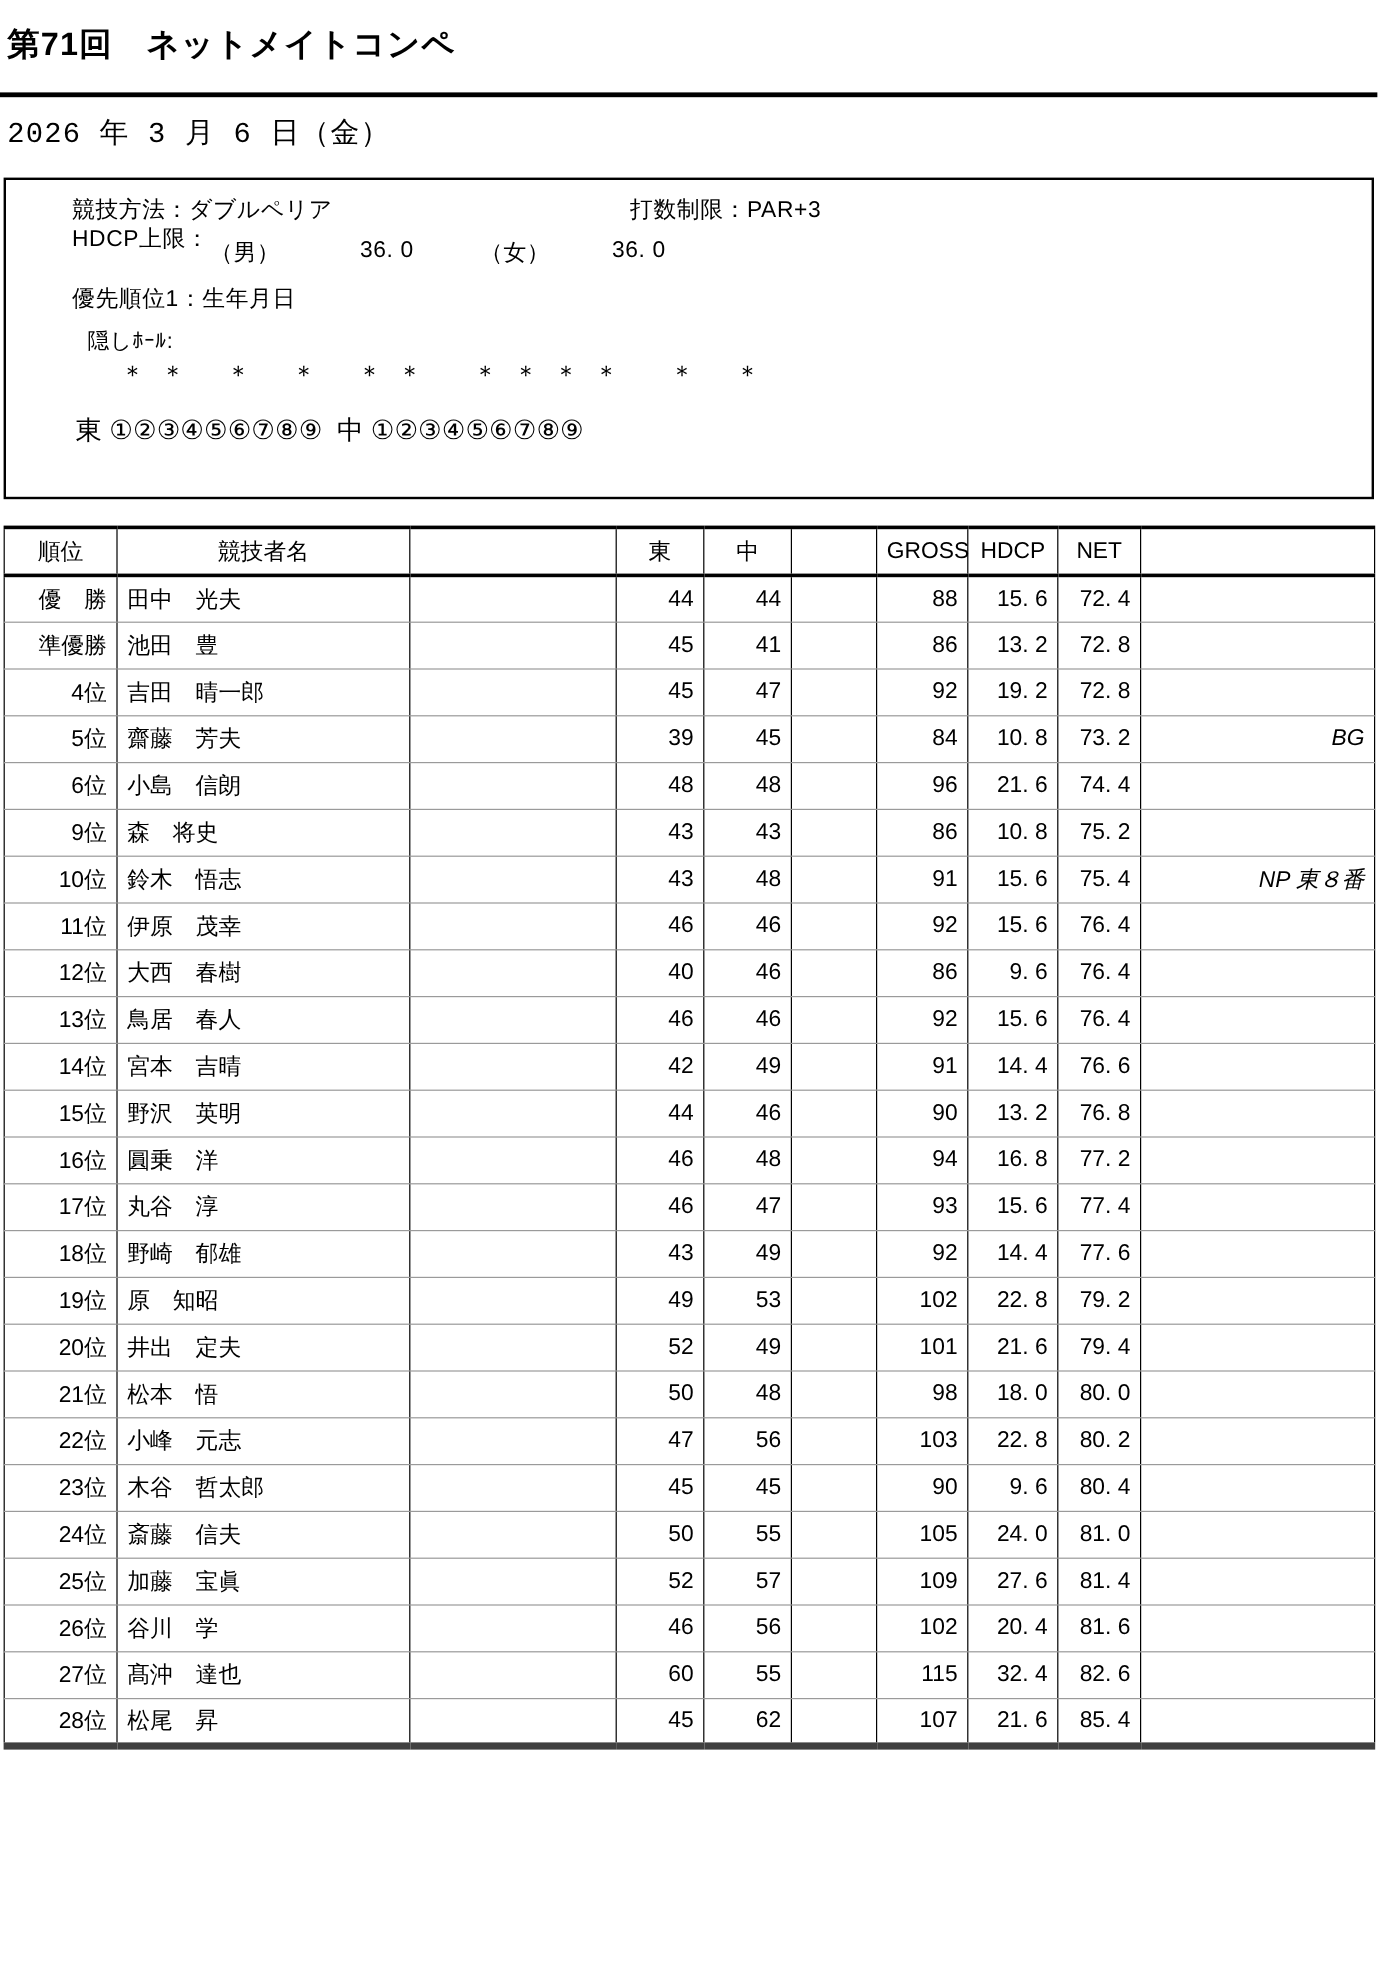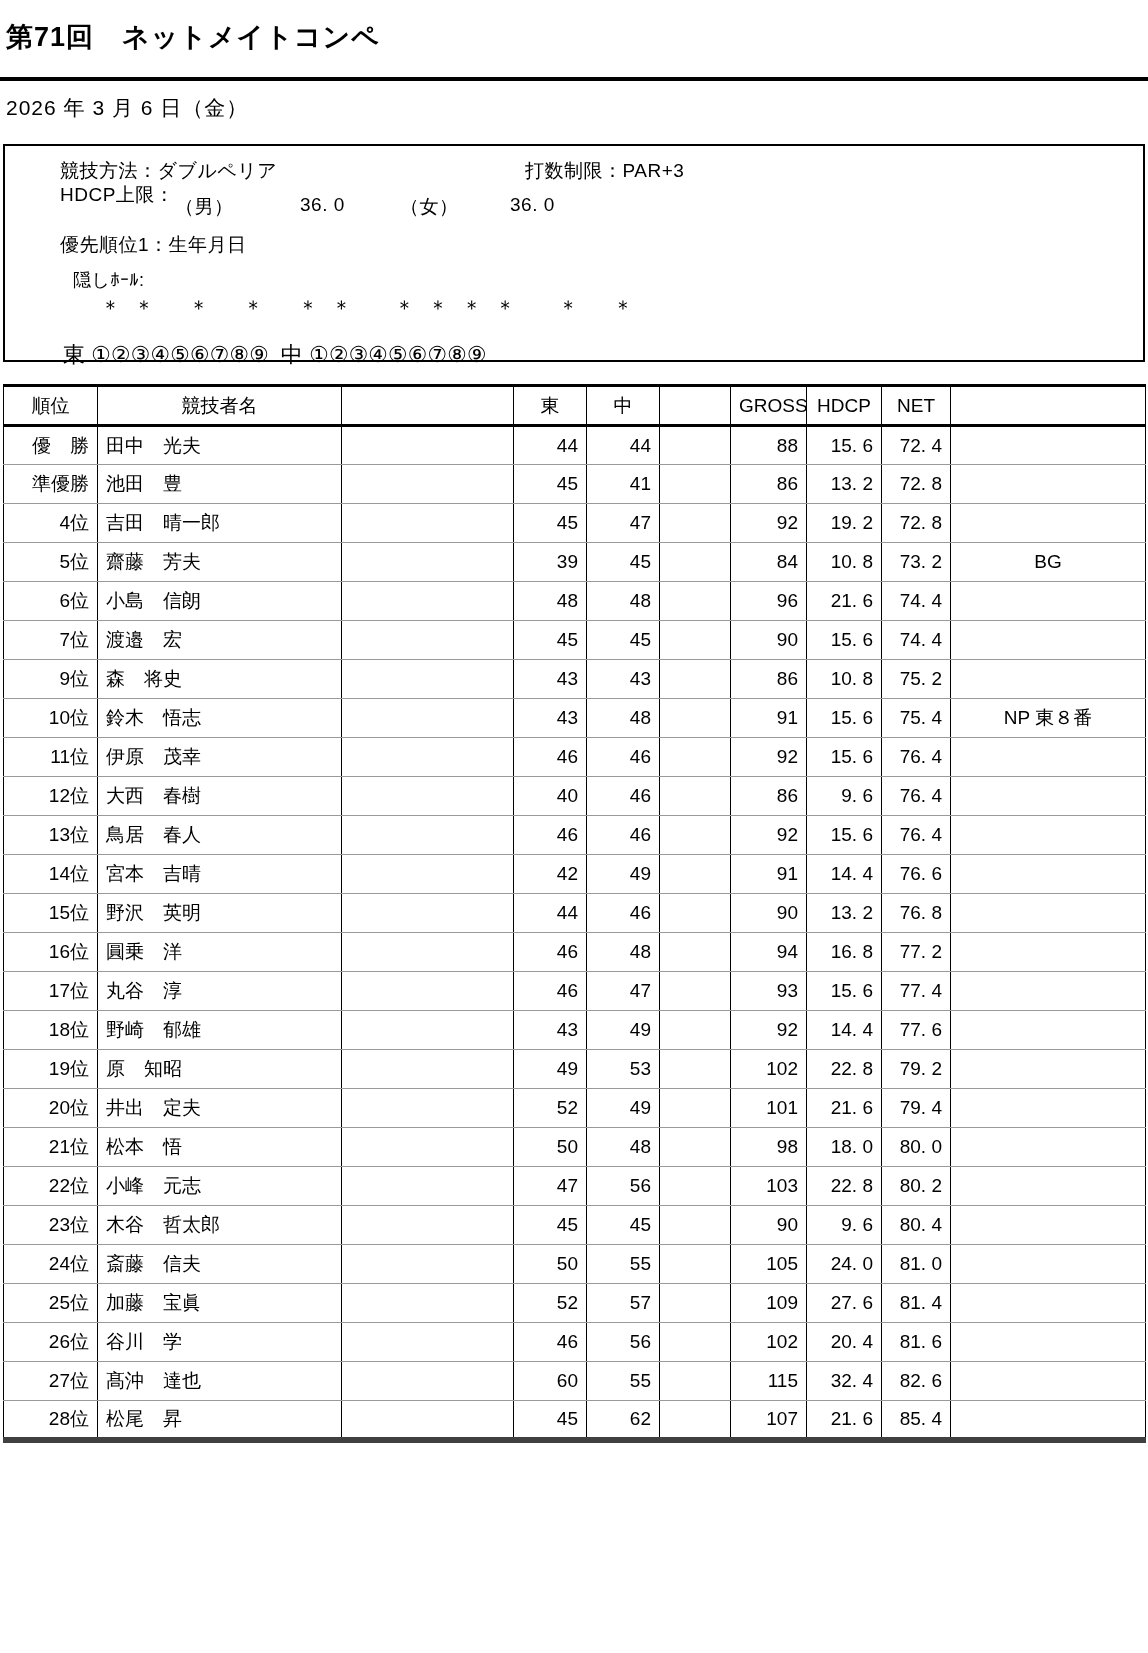--- a/index.html
+++ b/index.html
@@ -27,30 +27,31 @@
   }
   .doc-title {
     font-size: 27px;
     font-weight: bold;
     letter-spacing: 1px;
     line-height: 1.15;
     white-space: pre;
   }
   .date-line {
     margin: 13px 16px 0 6px;
-    font-size: 21px;
+    font-size: 24px;
     letter-spacing: 1px;
     white-space: pre;
+    font-family: Liberation Mono, monospace;
   }
 
   
   .info-box {
     margin: 22px 3px 0 3px;
     border: 2px solid #000;
-    height: 218px;
+    height: 268px;
     position: relative;
     padding: 0;
   }
   .info-row {
     position: absolute;
     font-size: 19px;
     white-space: pre;
     letter-spacing: 0.5px;
   }
   .ir1-a { left: 55px;  top: 12px; }
@@ -114,21 +115,21 @@
     border-bottom: 3px solid #000;
     text-align: center;
     height: 40px;
   }
   table.results tbody tr:last-child td {
     border-bottom: 6px solid #404040;
   }
   .cell-rank  { text-align: right; }
   .cell-name  { text-align: left; }
   .cell-num   { text-align: right; }
-  .cell-note  { text-align: center; font-size: 18px; padding-left: 4px; }
+  .cell-note  { text-align: right; font-size: 18px; padding-left: 4px; font-style: italic; }
   .cell-empty { }
 </style>
 </head>
 <body>
 
 <div class="sheet">
 
   <div class="title-block">
     <div class="doc-title">第71回　ネットメイトコンペ</div>
   </div>
@@ -235,32 +236,20 @@
             <td class="cell-empty"></td>
             <td class="cell-num">48</td>
             <td class="cell-num">48</td>
             <td class="cell-empty"></td>
             <td class="cell-num">96</td>
             <td class="cell-num">21. 6</td>
             <td class="cell-num">74. 4</td>
             <td class="cell-note"></td>
           </tr>
           <tr>
-            <td class="cell-rank">7位</td>
-            <td class="cell-name">渡邉　宏</td>
-            <td class="cell-empty"></td>
-            <td class="cell-num">45</td>
-            <td class="cell-num">45</td>
-            <td class="cell-empty"></td>
-            <td class="cell-num">90</td>
-            <td class="cell-num">15. 6</td>
-            <td class="cell-num">74. 4</td>
-            <td class="cell-note"></td>
-          </tr>
-          <tr>
             <td class="cell-rank">9位</td>
             <td class="cell-name">森　将史</td>
             <td class="cell-empty"></td>
             <td class="cell-num">43</td>
             <td class="cell-num">43</td>
             <td class="cell-empty"></td>
             <td class="cell-num">86</td>
             <td class="cell-num">10. 8</td>
             <td class="cell-num">75. 2</td>
             <td class="cell-note"></td>

